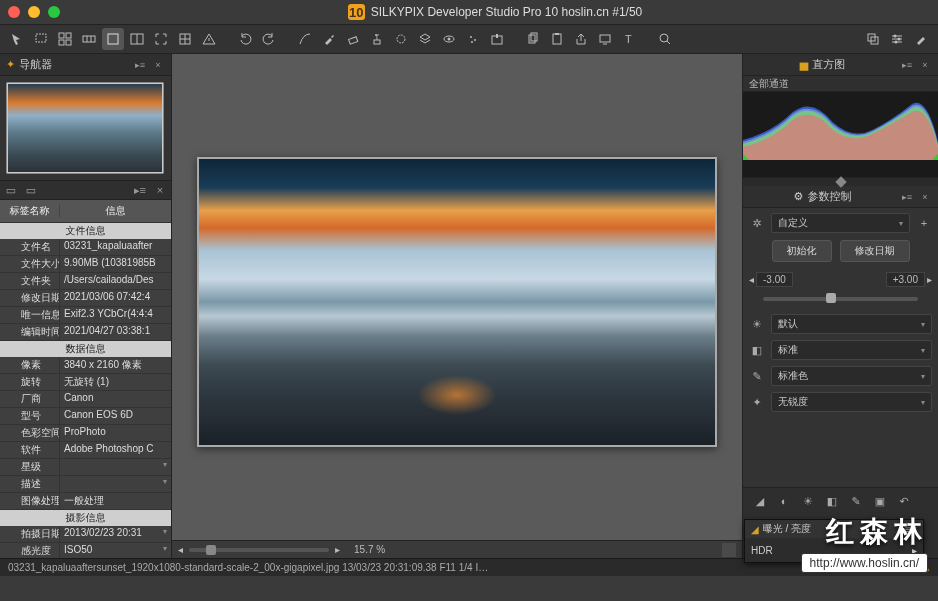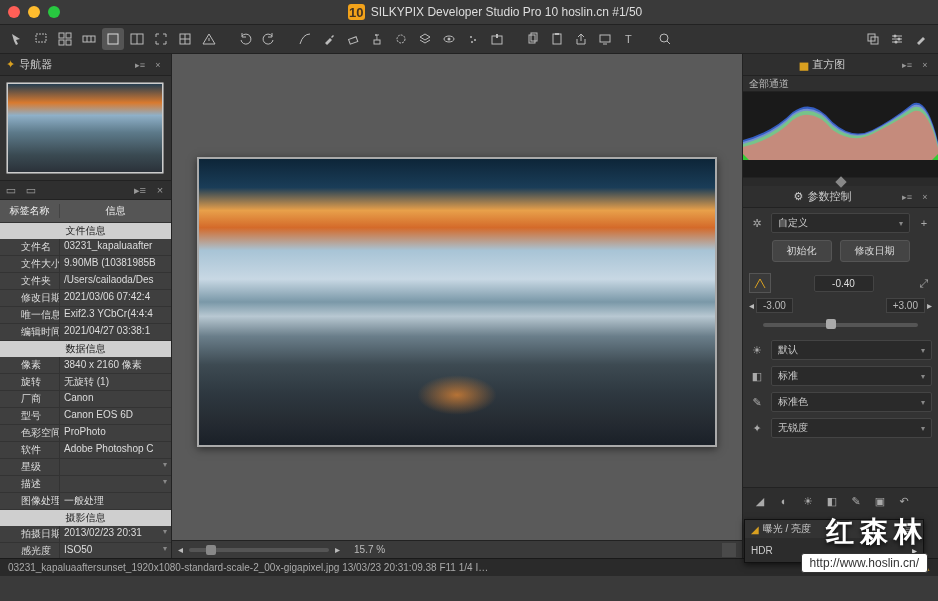--- a/index.html
+++ b/index.html
@@ -437,31 +437,20 @@
         <span class="picon">✲</span>
         <div class="pselect">
             <span>自定义</span>
             <span class="arrow">▾</span>
           </div>
         <span class="picon">+</span>
       </div>
       <div class="pbtns">
         <div class="pbtn">初始化</div>
         <div class="pbtn">修改日期</div>
-      </div>
-      <div class="ev-row">
-        <div class="ev-icon">
-            <svg width="12" height="12" viewBox="0 0 12 12">
-              <path d="M1 11 L6 2 L11 11" fill="none" stroke="#d9a020"></path>
-            </svg>
-          </div>
-        <div class="ev-spacer"></div>
-        <div class="ev-val">-0.40</div>
-        <div class="ev-spacer"></div>
-        <span class="picon">⤢</span>
       </div>
       <div class="ev-range">
         <span>◂</span>
         <span class="rbox">-3.00</span>
         <span style="flex:1"></span>
         <span class="rbox">+3.00</span>
         <span>▸</span>
       </div>
       <div class="slider-track">
           <div class="knob" id="ev-knob" style="left: 44%;"></div>

